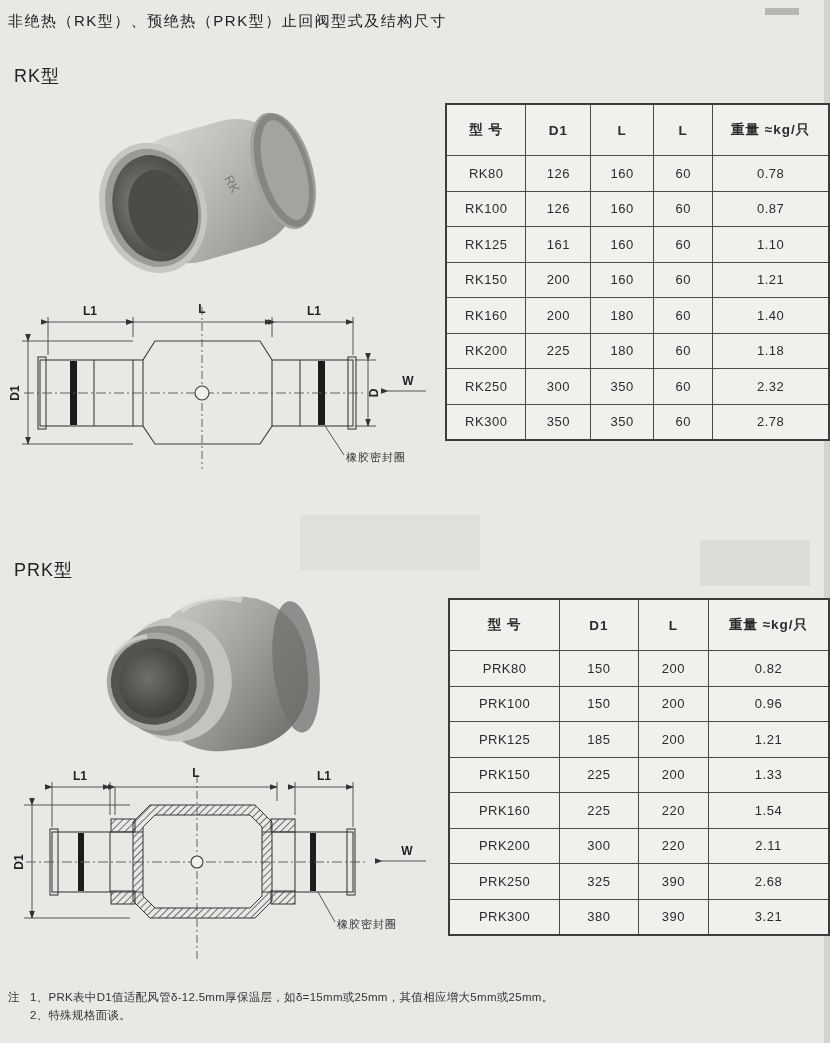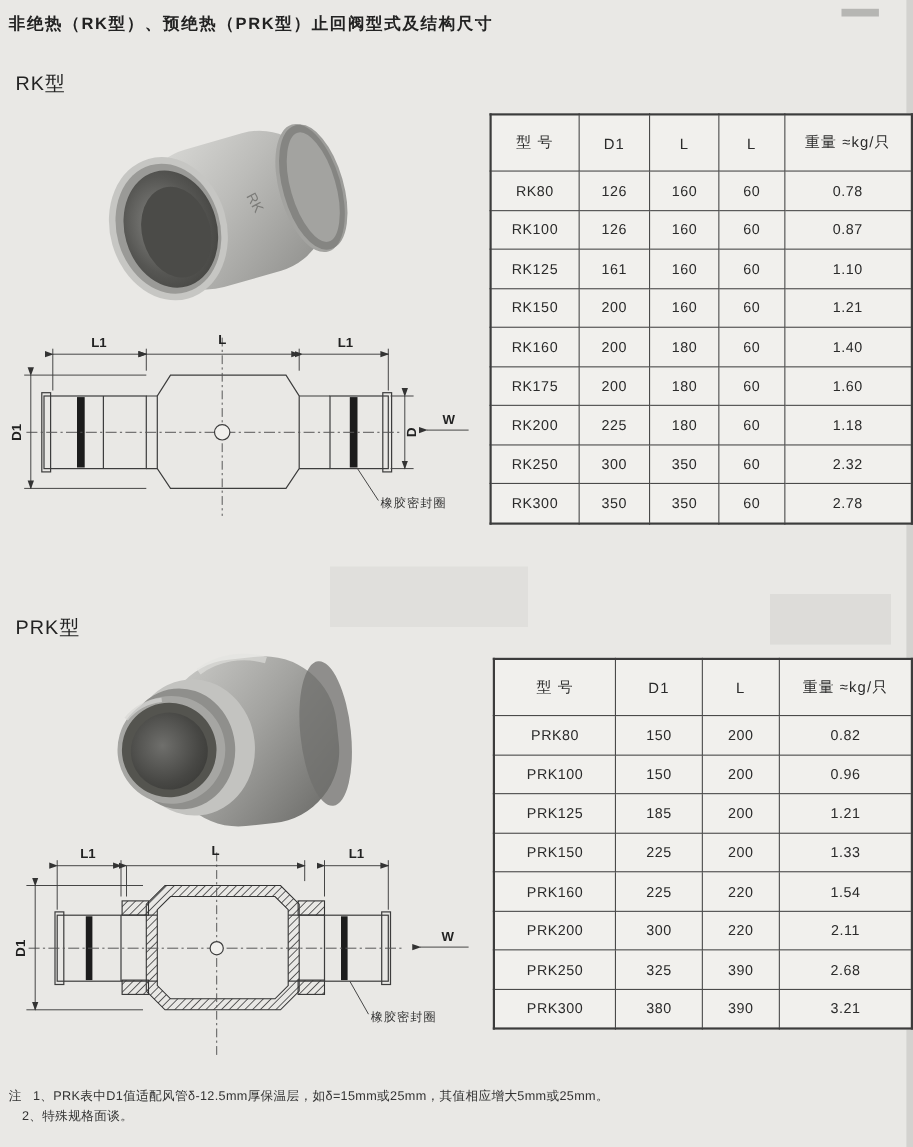--- a/index.html
+++ b/index.html
@@ -4,59 +4,59 @@
 <style>
   html,body{margin:0;padding:0}
   body{
     width:830px;height:1043px;position:relative;overflow:hidden;
     background:#e9e8e5;
     font-family:"Liberation Sans","DejaVu Sans",sans-serif;
     color:#2b2b2b;
   }
   .abs{position:absolute}
   .artifact{position:absolute;pointer-events:none}
-  #page-title{left:8px;top:12px;font-size:15px;font-weight:bold;letter-spacing:1.5px;color:#222}
+  #page-title{left:8px;top:12px;font-size:15px;font-weight:normal;letter-spacing:1.5px;color:#222}
   .section-label{font-size:18px;letter-spacing:1px;color:#222}
   #rk-label{left:14px;top:64px}
   #prk-label{left:14px;top:558px}
 
   table.dim-table{
     border-collapse:collapse;
     background:#f1f0ed;
     border:2px solid #3c3c3c;
   }
   table.dim-table th, table.dim-table td{
     border:1px solid #4a4a4a;
     text-align:center;
     vertical-align:middle;
     font-size:13px;
     color:#2b2b2b;
     padding:0 4px;
     white-space:nowrap;
   }
-  table.dim-table th{height:50px;font-weight:normal;font-size:13.5px;letter-spacing:1px}
+  table.dim-table th{height:50px;font-weight:bold;font-size:13.5px;letter-spacing:1px}
   table.dim-table td{height:34.5px;letter-spacing:0.5px}
 
   #rk-table{left:445px;top:103px}
   #rk-table th:nth-child(1){width:76px}
   #rk-table th:nth-child(2){width:62px}
   #rk-table th:nth-child(3){width:60px}
   #rk-table th:nth-child(4){width:57px}
   #rk-table th:nth-child(5){width:112px}
 
   #prk-table{left:448px;top:598px}
   #prk-table th:nth-child(1){width:106px}
   #prk-table th:nth-child(2){width:74px}
   #prk-table th:nth-child(3){width:65px}
   #prk-table th:nth-child(4){width:114px}
 
   #notes{left:8px;top:988px;width:815px;font-size:11.5px;line-height:1.6;color:#333;letter-spacing:0.3px}
   #notes .note-row{display:flex}
   #notes .note-marker{width:22px;flex:none}
-  #notes .note-indent{margin-left:12px}
+  #notes .note-indent{margin-left:22px}
 
   svg text{font-family:"Liberation Sans","DejaVu Sans",sans-serif}
   .dimtext{font-size:12px;font-weight:bold;fill:#222}
   .sealtext{font-size:11px;fill:#333;letter-spacing:1px}
 </style>
 </head>
 <body>
 
 <div class="artifact" style="left:765px;top:8px;width:34px;height:7px;background:#8d8d8a;opacity:.55"></div>
 <div class="artifact" style="left:690px;top:190px;width:100px;height:70px;background:#dcdbd8"></div>
@@ -192,27 +192,20 @@
         <td>1.21</td>
       </tr>
       <tr>
         <td>RK160</td>
         <td>200</td>
         <td>180</td>
         <td>60</td>
         <td>1.40</td>
       </tr>
       <tr>
-        <td>RK175</td>
-        <td>200</td>
-        <td>180</td>
-        <td>60</td>
-        <td>1.60</td>
-      </tr>
-      <tr>
         <td>RK200</td>
         <td>225</td>
         <td>180</td>
         <td>60</td>
         <td>1.18</td>
       </tr>
       <tr>
         <td>RK250</td>
         <td>300</td>
         <td>350</td>

